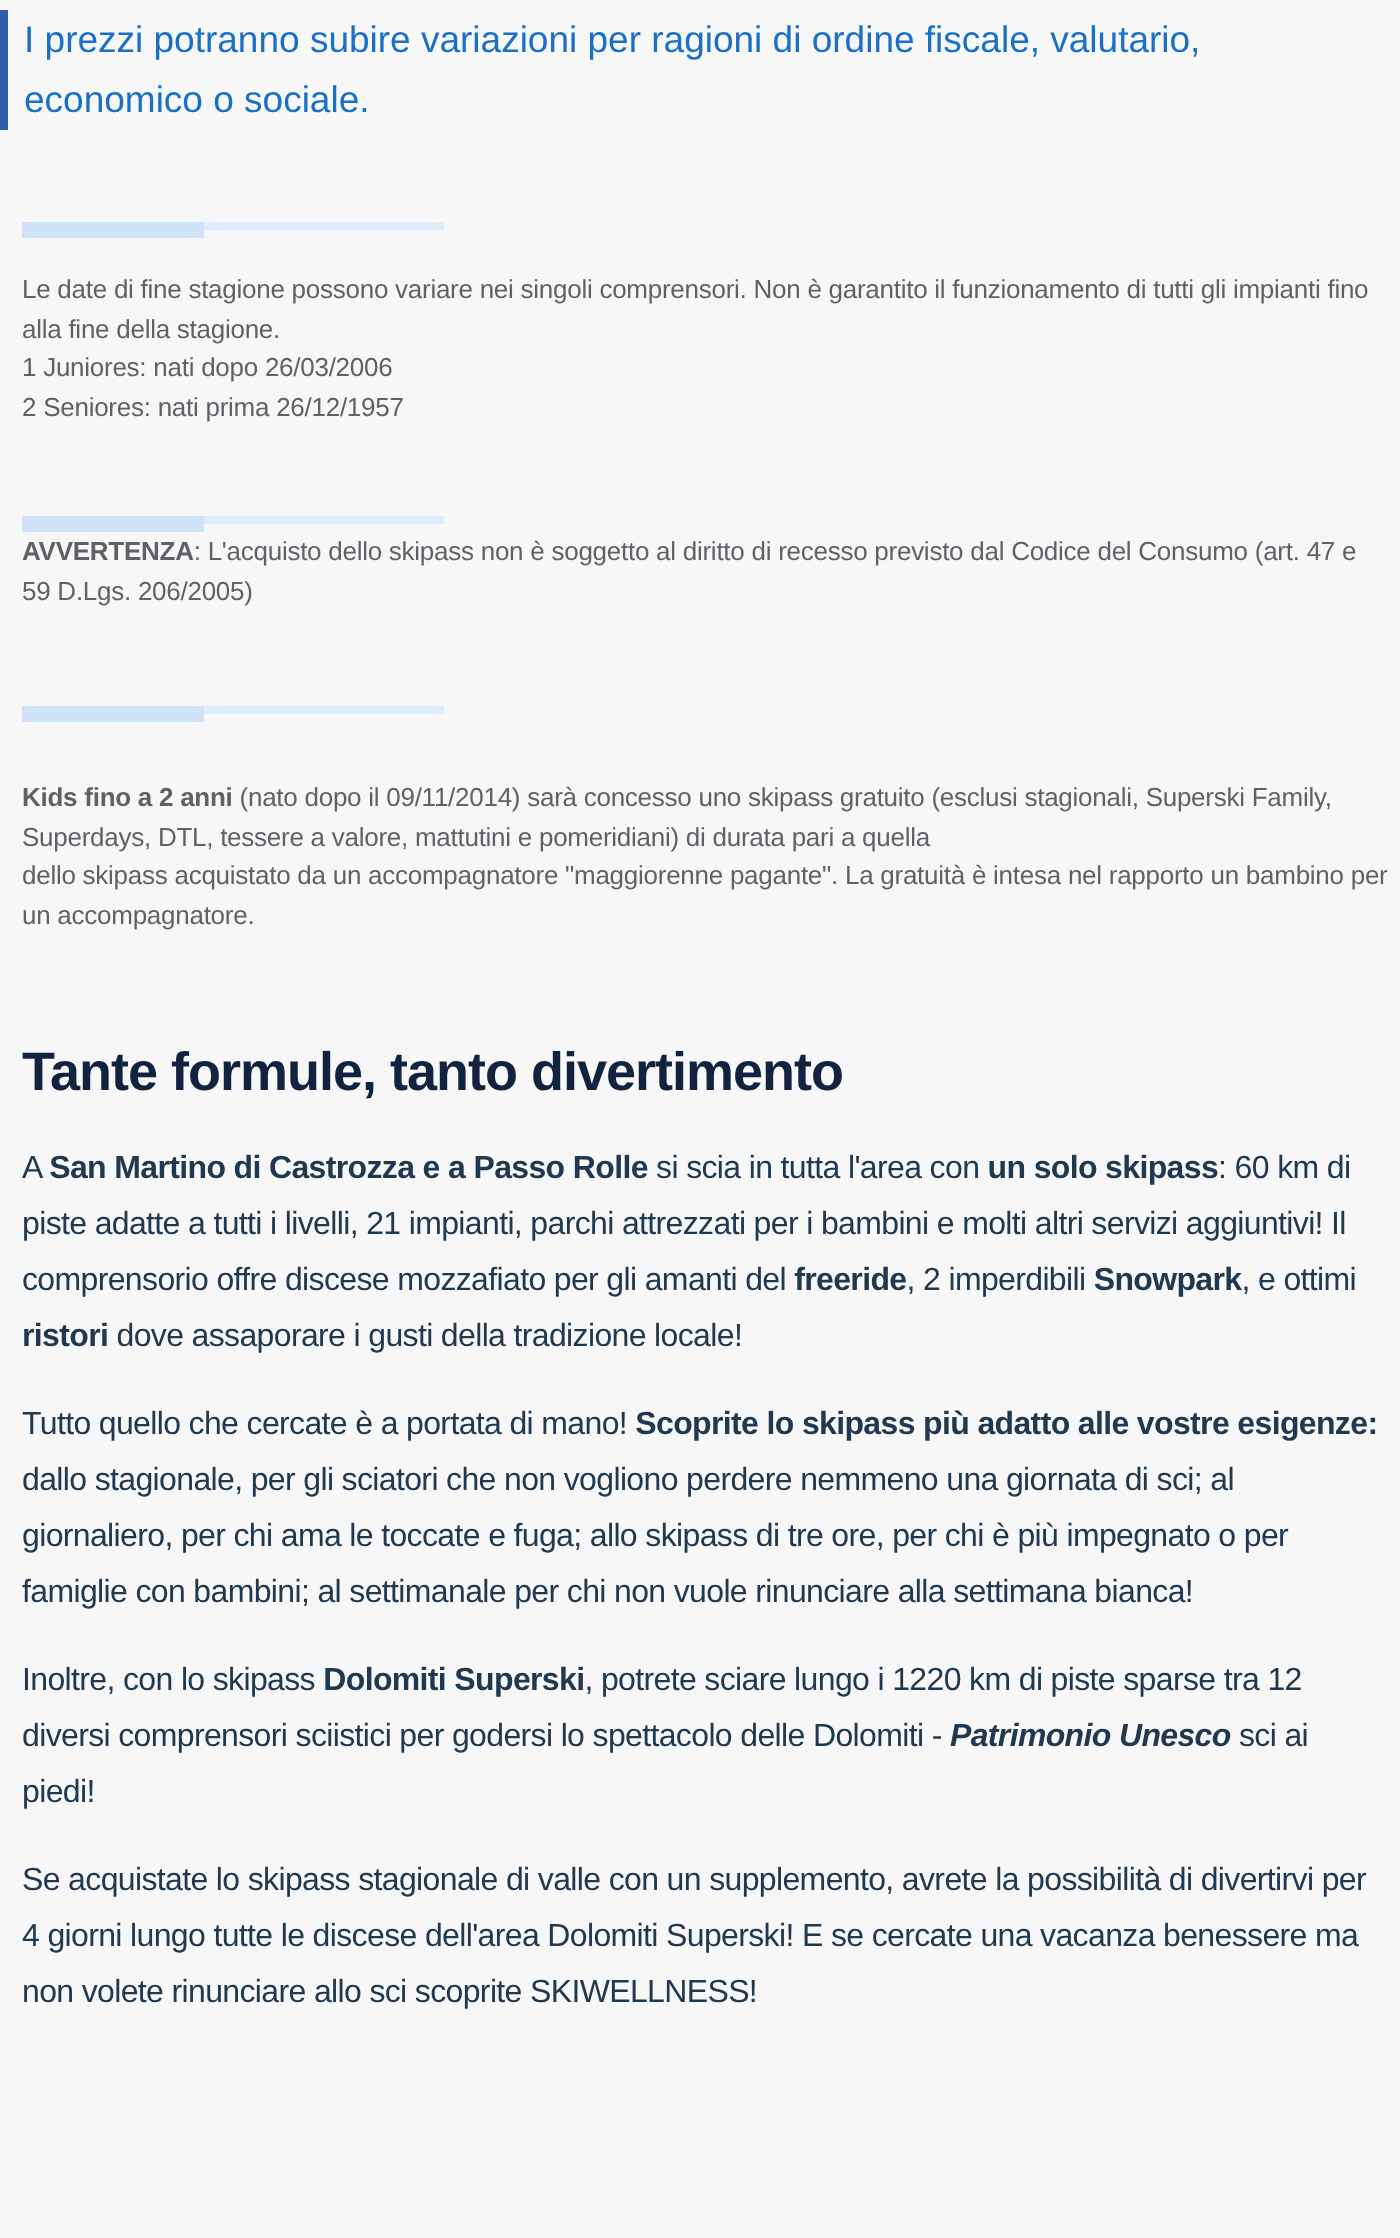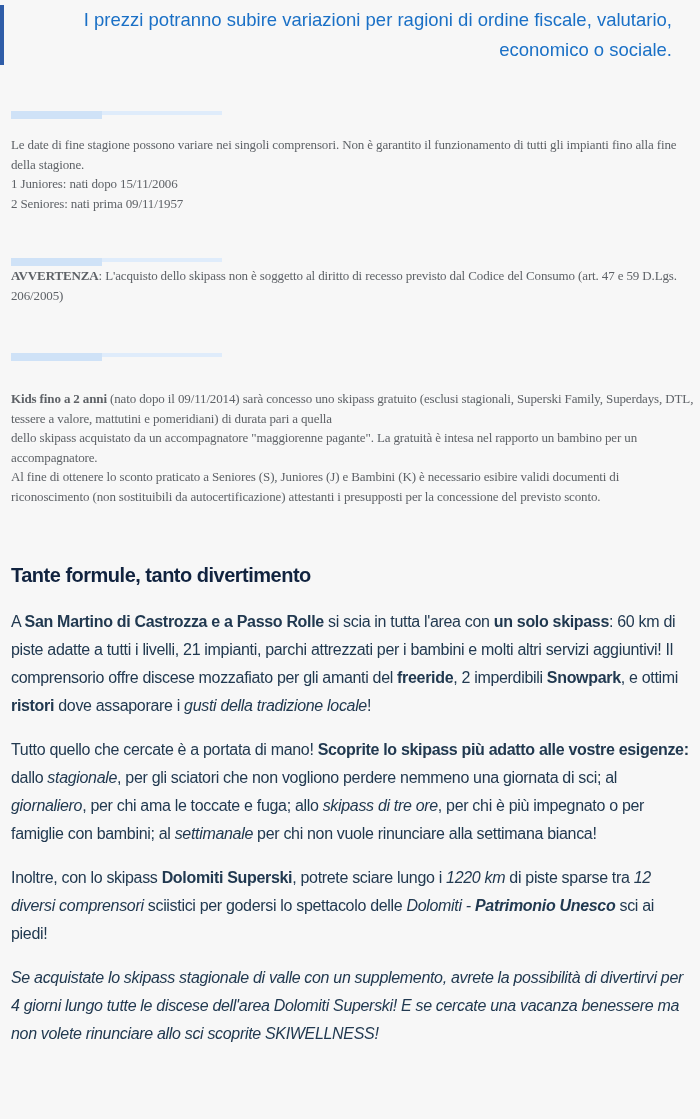--- a/index.html
+++ b/index.html
@@ -27,21 +27,20 @@
   
   .notice{
     margin-left:-11px;
     border-left:4px solid var(--accent);
     padding-left:8px;
     color:var(--title-blue);
     font-size:18.5px;
     line-height:30px;
     white-space:pre-wrap;
     max-width:672px;
-    text-align:right;
   }
   
   .divider{
     display:flex;
     align-items:flex-start;
     height:8px;
   }
   .d-thick{
     width:91px;height:8px;
     background:var(--div-thick);
@@ -56,84 +55,83 @@
   .divider-2{margin-top:45px;}
   .divider-3{margin-top:48px;}
   
   .note{
     color:var(--gray);
     font-size:13px;
     line-height:19.5px;
     letter-spacing:-0.01em;
     white-space:pre-wrap;
     max-width:684px;
-    font-family:Liberation Serif, serif;
   }
   .note-1{margin-top:16px;}
   .note-2{}
   .note-3{margin-top:28px;}
   
   .heading{
     margin-top:52px;
     color:var(--heading);
-    font-size:20px;
+    font-size:27px;
     line-height:34px;
     font-weight:800;
     letter-spacing:-0.5px;
   }
   
   .para{
     color:var(--navy);
     font-size:16px;
     line-height:28px;
     letter-spacing:-0.02em;
     white-space:pre-wrap;
     max-width:684px;
     margin-top:12px;
   }
   .para-1{margin-top:16px;}
   
   .r-n{font-weight:400;font-style:normal;}
   .r-b{font-weight:700;}
-  .r-i{font-style:italic;}
+  .r-i{}
   .r-bi{font-weight:700;font-style:italic;}
 </style>
 </head>
 <body>
 
 <div class="page">
 
   <div class="notice">I prezzi potranno subire variazioni per ragioni di ordine fiscale, valutario,
 economico o sociale.</div>
 
   <div class="divider divider-1">
     <span class="d-thick"></span>
       <span class="d-thin"></span>
   </div>
 
   <div class="note note-1"><span class="r-n">Le date di fine stagione possono variare nei singoli comprensori. Non è garantito il funzionamento di tutti gli impianti fino alla fine della stagione.
-</span><span class="r-n">1 Juniores: nati dopo 15/11/2006
-</span><span class="r-n">2 Seniores: nati prima 09/11/1957</span></div>
+</span><span class="r-n">1 Juniores: nati dopo 26/03/2006
+</span><span class="r-n">2 Seniores: nati prima 26/12/1957</span></div>
 
   <div class="divider divider-2">
     <span class="d-thick"></span>
       <span class="d-thin"></span>
   </div>
 
   <div class="note note-2"><span class="r-b">AVVERTENZA</span><span class="r-n">: L'acquisto dello skipass non è soggetto al diritto di recesso previsto dal Codice del Consumo (art. 47 e 59 D.Lgs. 206/2005)
 </span></div>
 
   <div class="divider divider-3">
     <span class="d-thick"></span>
       <span class="d-thin"></span>
   </div>
 
   <div class="note note-3"><span class="r-b">Kids fino a 2 anni</span><span class="r-n"> (nato dopo il 09/11/2014) sarà concesso uno skipass gratuito (esclusi stagionali, Superski Family, Superdays, DTL, tessere a valore, mattutini e pomeridiani) di durata pari a quella
 </span><span class="r-n">dello skipass acquistato da un accompagnatore "maggiorenne pagante". La gratuità è intesa nel rapporto un bambino per un accompagnatore.
-</span><span class="r-n">Al fine di ottenere lo sconto praticato a Seniores (S), Juniores (J) e Bambini (K) è necessario esibire validi documenti di riconoscimento (non sostituibili da autocertificazione) attestanti i presupposti per la concessione del previsto sconto.</span></div>
+</span></div>
 
   <h1 class="heading">Tante formule, tanto divertimento</h1>
 
   <p class="para para-1"><span class="r-n">A </span><span class="r-b">San Martino di Castrozza e a Passo Rolle</span><span class="r-n"> si scia in tutta l'area con </span><span class="r-b">un solo skipass</span><span class="r-n">: 60 km di piste adatte a tutti i livelli, 21 impianti, parchi attrezzati per i bambini e molti altri servizi aggiuntivi! Il comprensorio offre discese mozzafiato per gli amanti del </span><span class="r-b">freeride</span><span class="r-n">, 2 imperdibili </span><span class="r-b">Snowpark</span><span class="r-n">, e ottimi </span><span class="r-b">ristori</span><span class="r-n"> dove assaporare i </span><span class="r-i">gusti della tradizione locale</span><span class="r-n">!</span></p>
 
   <p class="para"><span class="r-n">Tutto quello che cercate è a portata di mano! </span><span class="r-b">Scoprite lo skipass più adatto alle vostre esigenze:</span><span class="r-n"> dallo </span><span class="r-i">stagionale</span><span class="r-n">, per gli sciatori che non vogliono perdere nemmeno una giornata di sci; al </span><span class="r-i">giornaliero</span><span class="r-n">, per chi ama le toccate e fuga; allo </span><span class="r-i">skipass di tre ore</span><span class="r-n">, per chi è più impegnato o per famiglie con bambini; al </span><span class="r-i">settimanale</span><span class="r-n"> per chi non vuole rinunciare alla settimana bianca!</span></p>
 
   <p class="para"><span class="r-n">Inoltre, con lo skipass </span><span class="r-b">Dolomiti Superski</span><span class="r-n">, potrete sciare lungo i </span><span class="r-i">1220 km</span><span class="r-n"> di piste sparse tra </span><span class="r-i">12 diversi comprensori</span><span class="r-n"> sciistici per godersi lo spettacolo delle </span><span class="r-i">Dolomiti - </span><span class="r-bi">Patrimonio Unesco</span><span class="r-n"> sci ai piedi!</span></p>
 
   <p class="para"><span class="r-i">Se acquistate lo skipass stagionale di valle con un supplemento, avrete la possibilità di divertirvi per 4 giorni lungo tutte le discese dell'area Dolomiti Superski! E se cercate una vacanza benessere ma non volete rinunciare allo sci scoprite SKIWELLNESS!</span></p>

